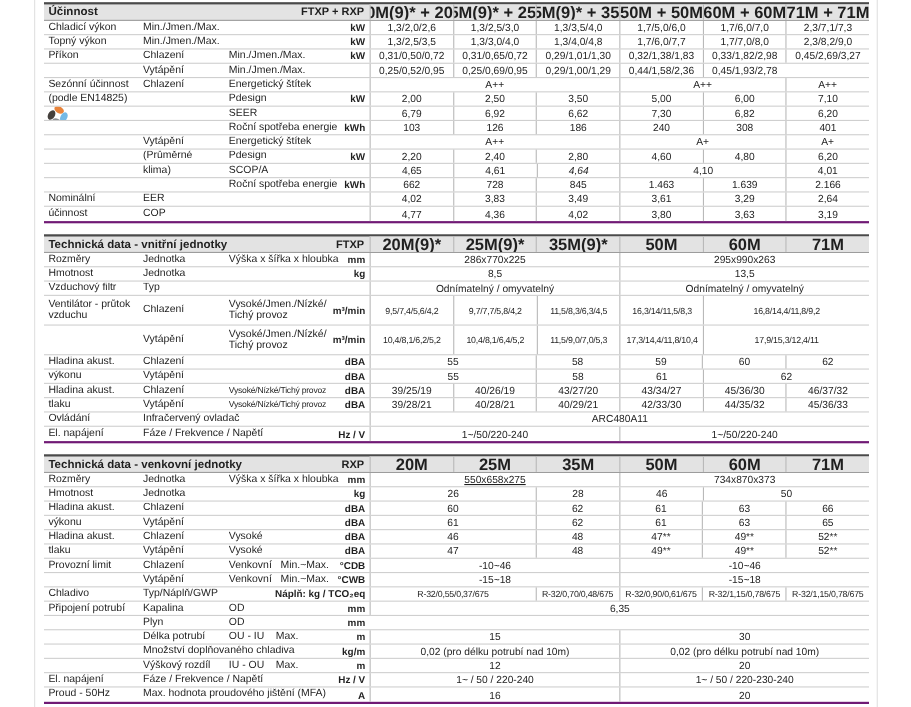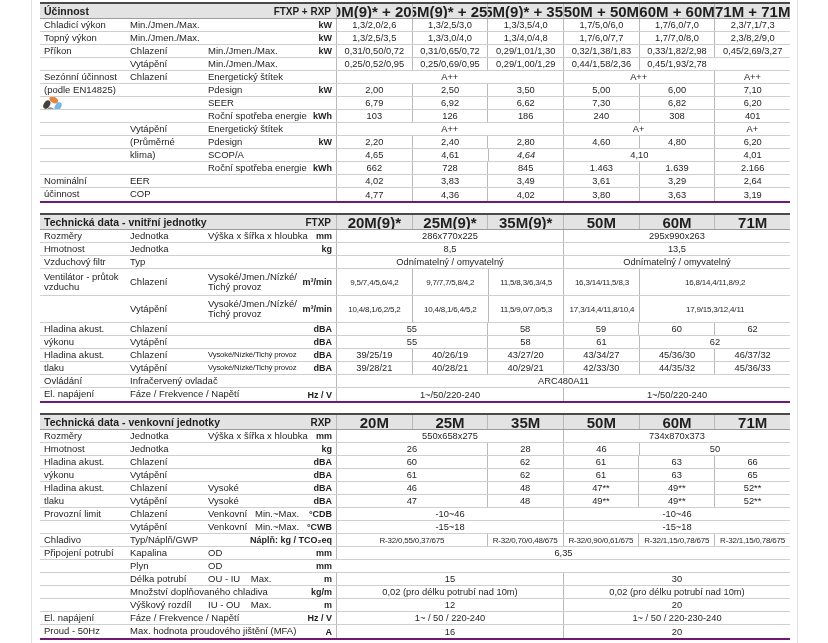--- a/index.html
+++ b/index.html
@@ -459,21 +459,21 @@
         </div>
       </div>
       <div class="row">
         <div class="labelarea">
           <div class="l1 nowrap">Rozměry</div>
           <div class="l2">Jednotka</div>
           <div class="l3 nowrap">Výška x šířka x hloubka</div>
           <div class="unit">mm</div>
         </div>
         <div class="data">
-          <div class="dcell" style="flex: 3 1 0px;">550x658x275</div>
+          <div class="dcell" style="flex: 3 1 0px; text-decoration: underline;">550x658x275</div>
           <div class="dcell" style="flex: 3 1 0px;">734x870x373</div>
         </div>
       </div>
       <div class="row">
         <div class="labelarea">
           <div class="l1 nowrap">Hmotnost</div>
           <div class="l2">Jednotka</div>
           <div class="l3 nowrap"></div>
           <div class="unit">kg</div>
         </div>

